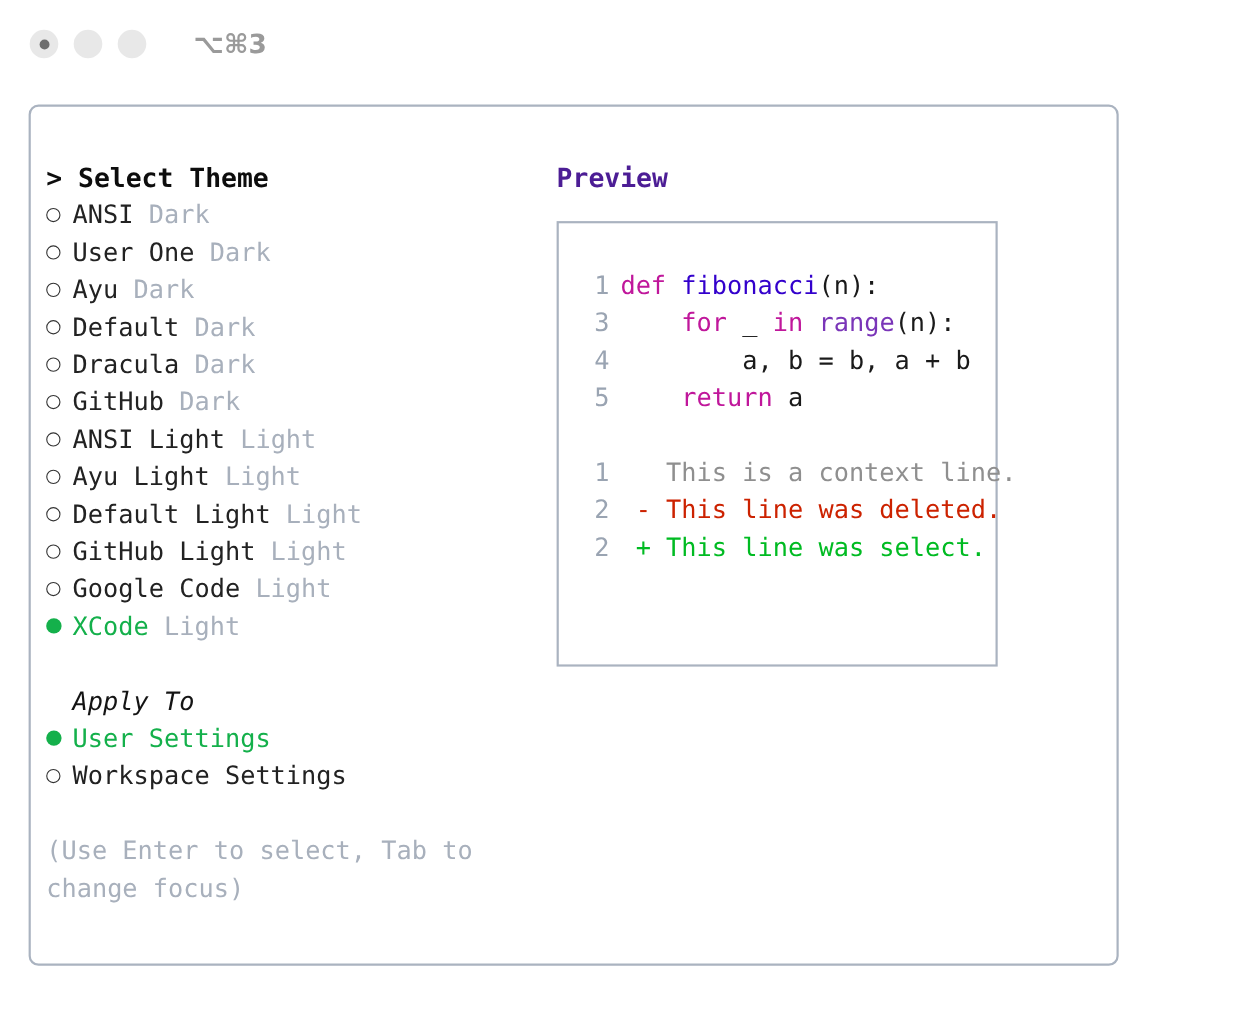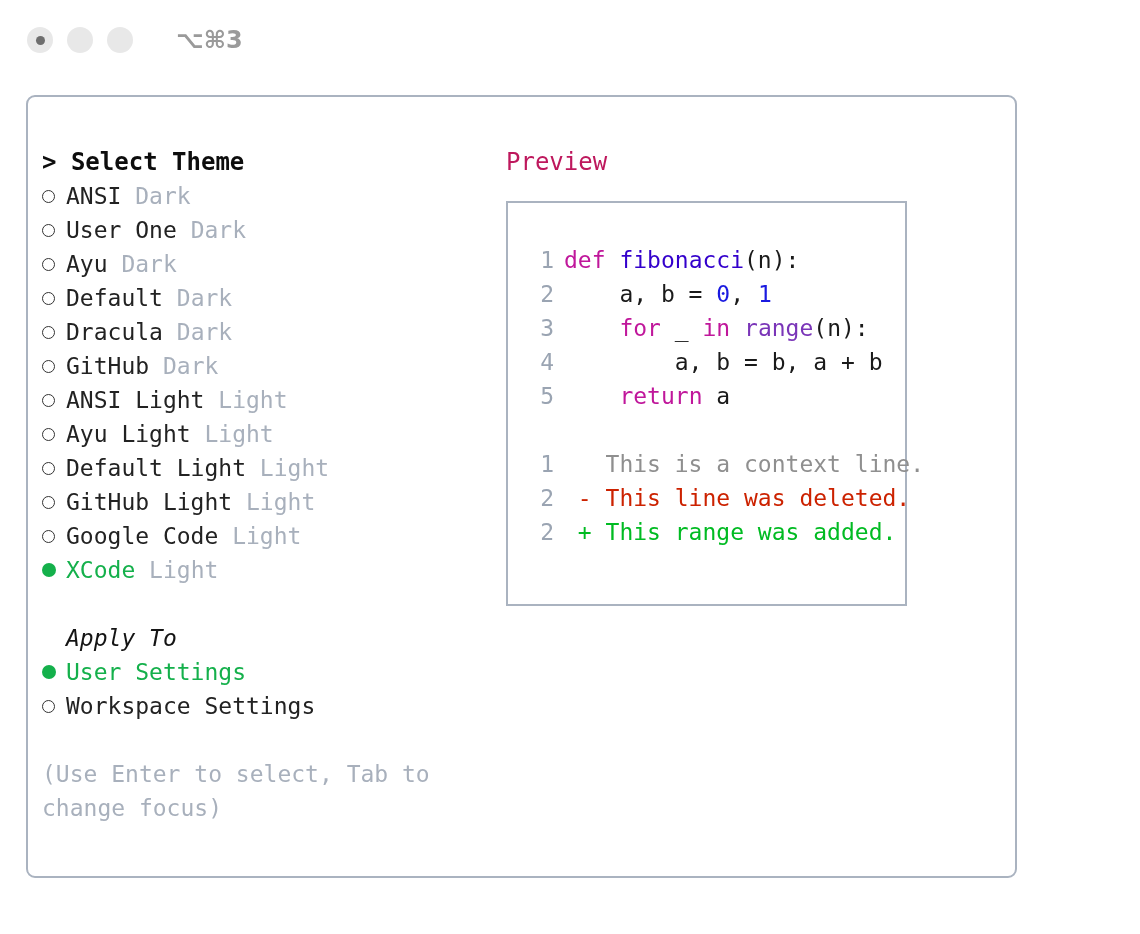--- a/index.html
+++ b/index.html
@@ -147,22 +147,22 @@
 
   
   .right {
     position: absolute;
     left: 478px;
     top: 48px;
     width: 500px;
   }
   .preview-title {
     font-size: 24px;
-    font-weight: normal;
-    color: #be185d;
+    font-weight: bold;
+    color: #4c1d95;
     line-height: 34px;
   }
   .codebox {
     margin-top: 22px;
     width: 401px;
     height: 405px;
     border: 2px solid #aab3c0;
     background: #ffffff;
     box-sizing: border-box;
     padding: 40px 0 0 0;
@@ -235,29 +235,28 @@
           </div>
 
         <div class="hint">(Use Enter to select, Tab to change focus)</div>
       </div>
 
       <div class="right">
         <div class="preview-title">Preview</div>
         <div class="codebox">
           <div id="code-lines">
               <div class="codeline"><span class="lineno">1</span><span class="kw">def </span><span class="fn">fibonacci</span><span class="pun">(n):</span></div>
-              <div class="codeline"><span class="lineno">2</span><span class="pun">    a, b = </span><span class="num">0</span><span class="pun">, </span><span class="num">1</span></div>
               <div class="codeline"><span class="lineno">3</span><span class="pun">    </span><span class="kw">for</span><span class="pun"> _ </span><span class="kw">in</span><span class="pun"> </span><span class="call">range</span><span class="pun">(n):</span></div>
               <div class="codeline"><span class="lineno">4</span><span class="pun">        a, b = b, a + b</span></div>
               <div class="codeline"><span class="lineno">5</span><span class="pun">    </span><span class="kw">return</span><span class="pun"> a</span></div>
             </div>
           <div class="gap"></div>
           <div id="diff-lines">
               <div class="codeline"><span class="lineno">1</span><span class="ctx">   This is a context line.</span></div>
               <div class="codeline"><span class="lineno">2</span><span class="del"> - This line was deleted.</span></div>
-              <div class="codeline"><span class="lineno">2</span><span class="add"> + This range was added.</span></div>
+              <div class="codeline"><span class="lineno">2</span><span class="add"> + This line was select.</span></div>
             </div>
         </div>
       </div>
 
     </div>
   </div>
 </div>
 
 </body></html>

